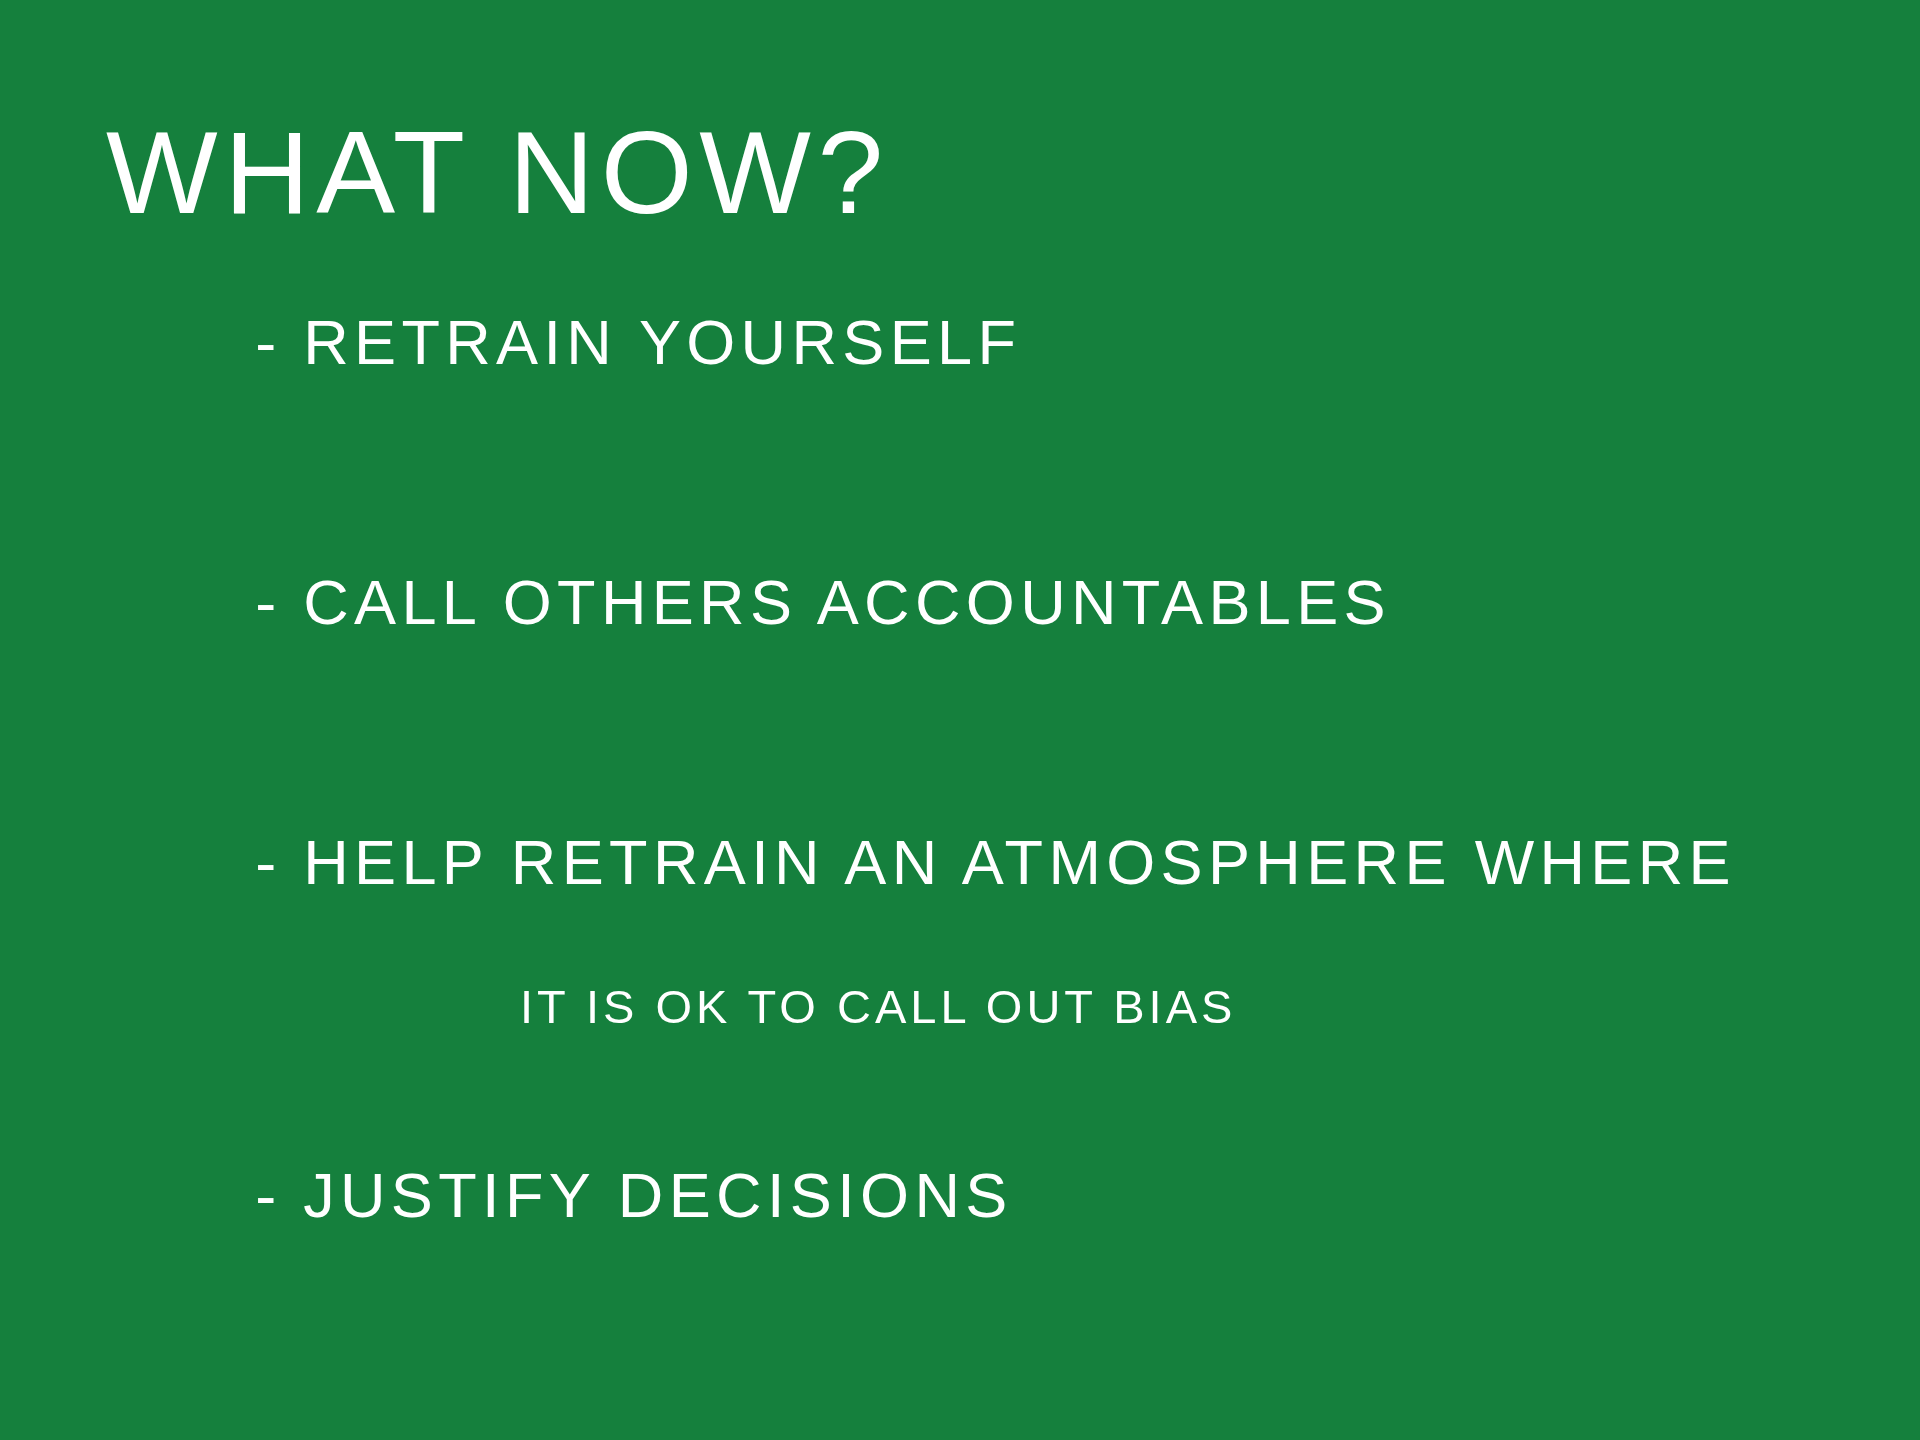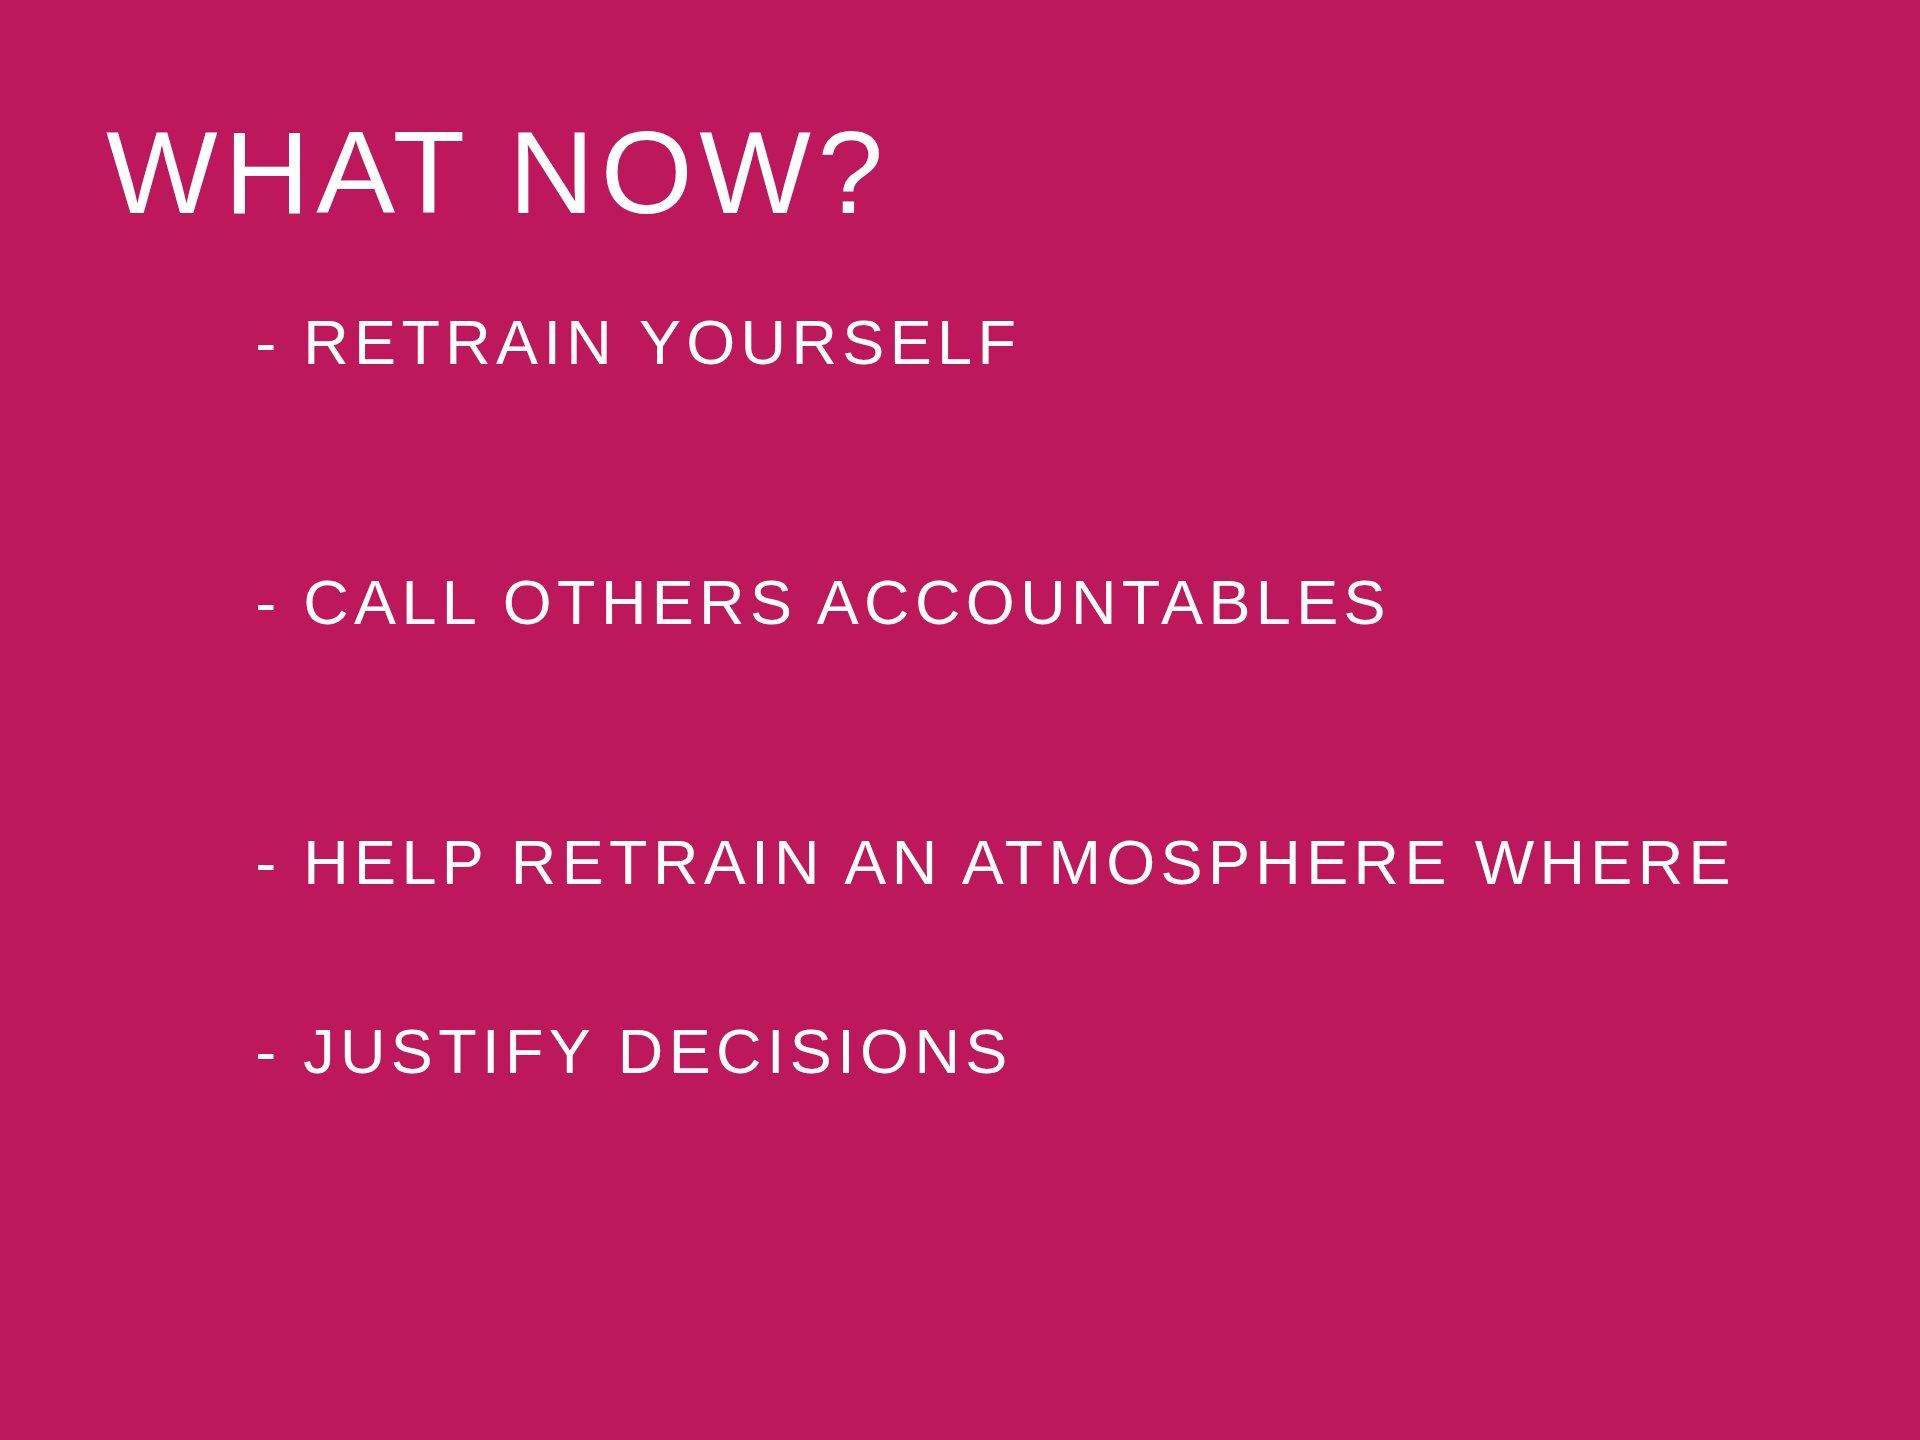--- a/index.html
+++ b/index.html
@@ -80,38 +80,39 @@
     line-height: 1.0;
     letter-spacing: 0.085em;
     margin-top: 26px;
     padding-left: 402px;
     font-family: "Liberation Sans", "DejaVu Sans", sans-serif;
   }
 </style>
 </head>
 <body style="background: rgb(128, 0, 115);">
 
-<div id="slide" style="background: #be185d;">
+<div id="slide" style="background: #15803d;">
 
   <h1 id="slide-title" style="color: rgb(255, 255, 255);">WHAT NOW?</h1>
 
   <div id="bullet-list">
 
     <div class="bullet-row gap-after" style="color: rgb(255, 255, 255);">
       <span class="marker" style="color: rgb(255, 255, 255);">-</span><span class="btext">RETRAIN YOURSELF</span>
     </div>
 
 
     <div class="bullet-row gap-after" style="color: rgb(255, 255, 255);">
       <span class="marker" style="color: rgb(255, 255, 255);">-</span><span class="btext">CALL OTHERS ACCOUNTABLES</span>
     </div>
 
     <div class="bullet-row" style="color: rgb(255, 255, 255);">
       <span class="marker" style="color: rgb(255, 255, 255);">-</span><span class="btext">HELP RETRAIN AN ATMOSPHERE WHERE</span>
     </div>
+    <div class="bullet-cont" style="margin-bottom: 71px; color: rgb(255, 255, 255);">IT IS OK TO CALL OUT BIAS</div>
 
 
     <div class="bullet-row gap-after" style="color: rgb(255, 255, 255);">
       <span class="marker" style="color: rgb(255, 255, 255);">-</span><span class="btext">JUSTIFY DECISIONS</span>
     </div>
 
   </div>
 </div>
 
 </body></html>

